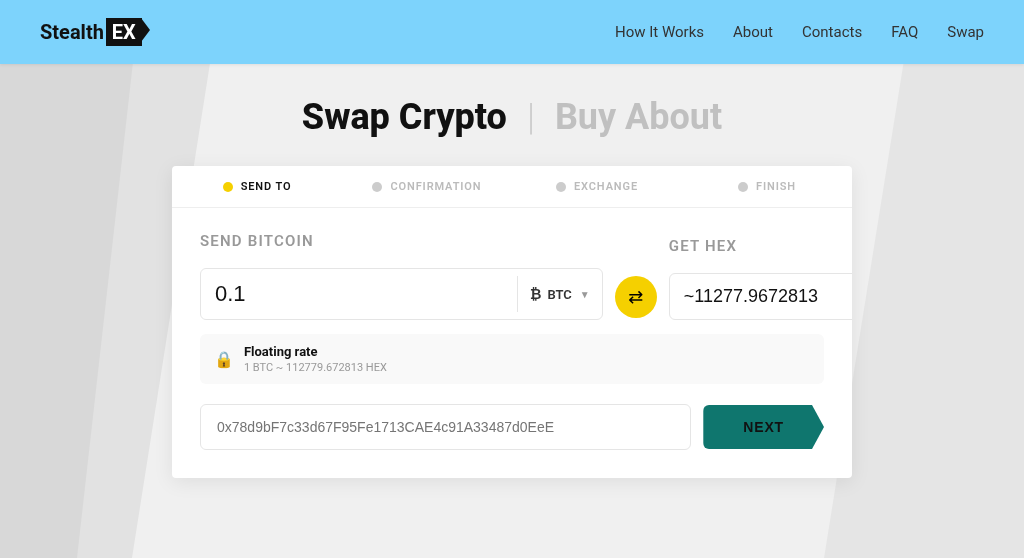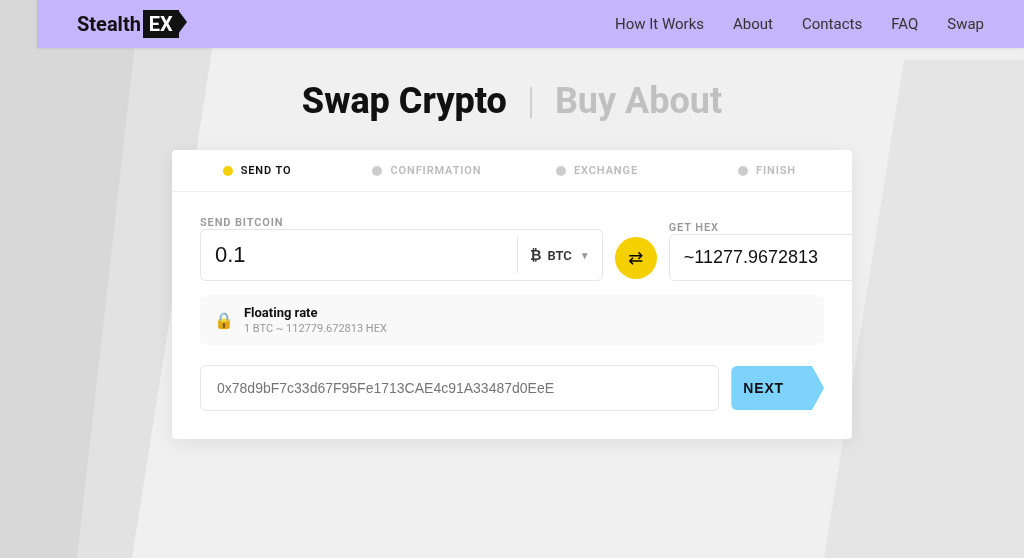--- a/index.html
+++ b/index.html
@@ -38,28 +38,27 @@
       height: 498px;
       background: #e5e5e5;
       clip-path: polygon(40% 0, 100% 0, 100% 100%, 0 100%);
       z-index: 0;
     }
 
     
     header {
       position: relative;
       z-index: 10;
-      background: #c4b5fd;
+      background: #7dd3fc;
       display: flex;
       align-items: center;
       justify-content: space-between;
       padding: 0 40px;
-      height: 48px;
+      height: 64px;
       box-shadow: 0 1px 3px rgba(0,0,0,0.08);
-      margin-left: 37px;
     }
     .logo {
       display: flex;
       align-items: center;
       font-size: 20px;
       font-weight: 700;
       color: #111;
       gap: 0;
     }
     .logo-stealth { color: #111; }
@@ -180,25 +179,25 @@
       display: flex;
       align-items: flex-end;
       gap: 12px;
       margin-bottom: 14px;
     }
 
     .input-group {
       flex: 1;
     }
     .input-label {
-      font-size: 11px;
+      font-size: 15px;
       font-weight: 600;
       letter-spacing: 0.08em;
       color: #999;
-      margin-bottom: 0;
+      margin-bottom: 18px;
       text-transform: uppercase;
     }
     .input-with-select {
       display: flex;
       align-items: center;
       border: 1.5px solid #e5e5e5;
       border-radius: 6px;
       background: #fff;
       overflow: visible;
     }
@@ -300,24 +299,24 @@
       flex: 1;
       border: 1.5px solid #e5e5e5;
       border-radius: 6px;
       padding: 14px 16px;
       font-size: 14px;
       color: #555;
       outline: none;
       background: #fff;
     }
     .next-btn {
-      background: #7dd3fc;
+      background: #0f766e;
       border: none;
       border-radius: 6px;
-      padding: 14px 12px;
+      padding: 14px 40px;
       font-size: 14px;
       font-weight: 700;
       letter-spacing: 0.06em;
       color: #111;
       cursor: pointer;
       position: relative;
       clip-path: polygon(0 0, calc(100% - 12px) 0, 100% 50%, calc(100% - 12px) 100%, 0 100%);
       padding-right: 40px;
     }
   </style>

